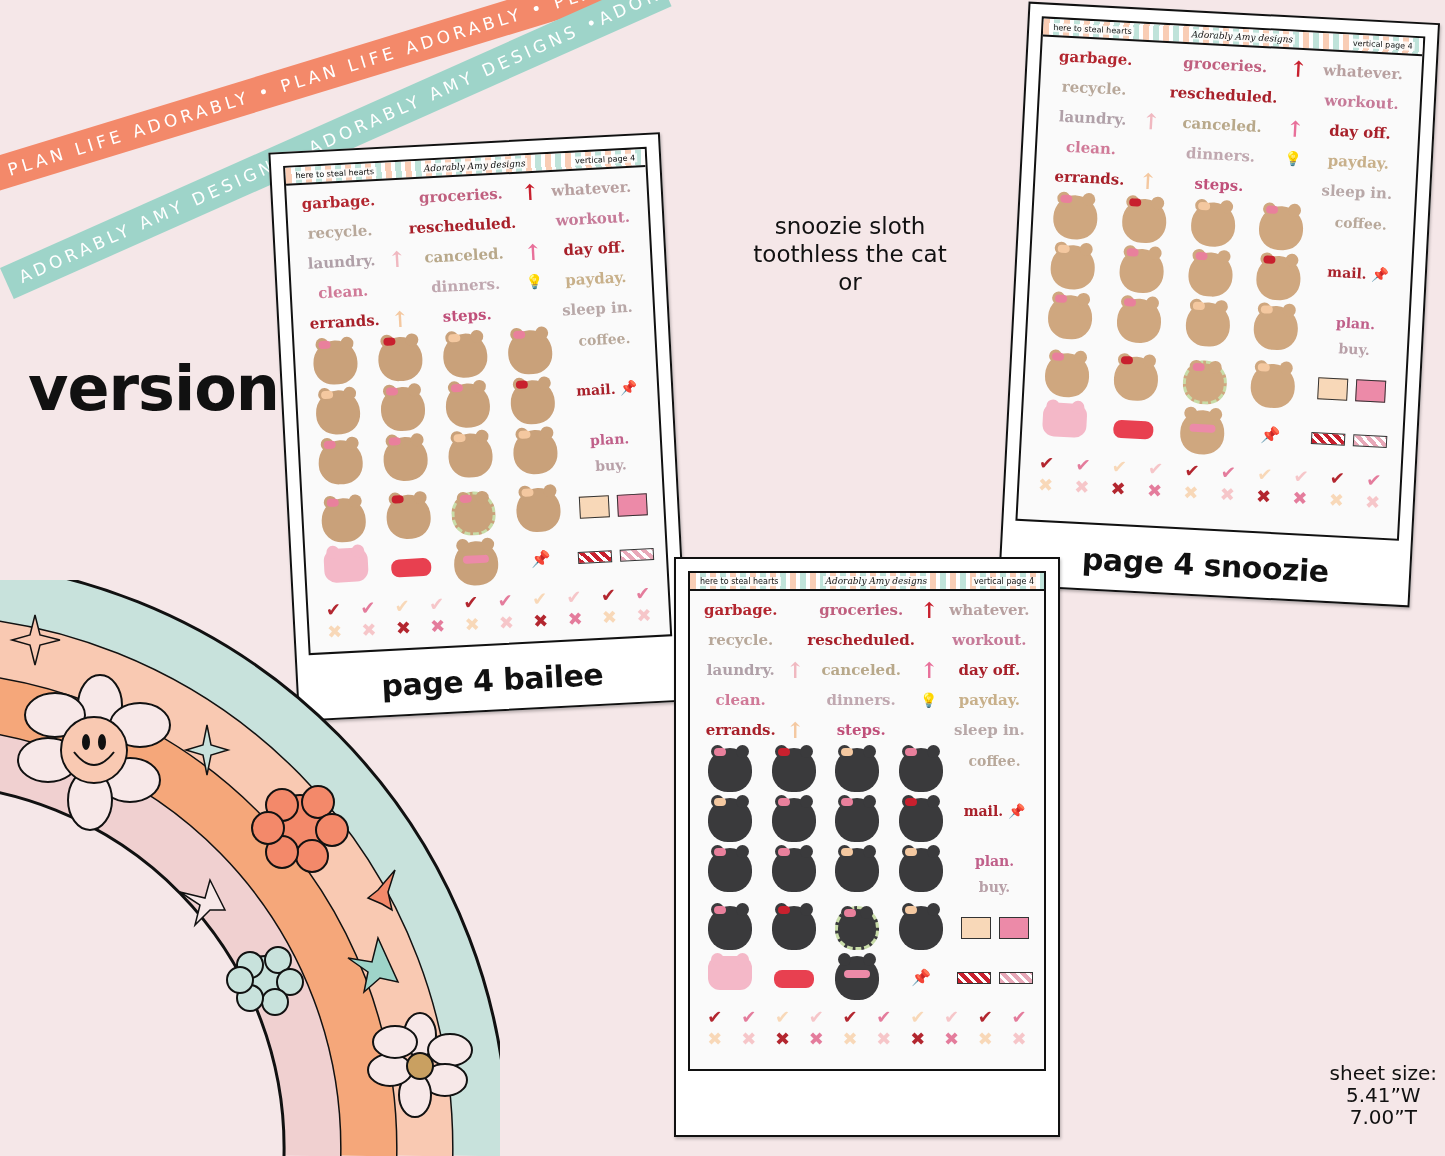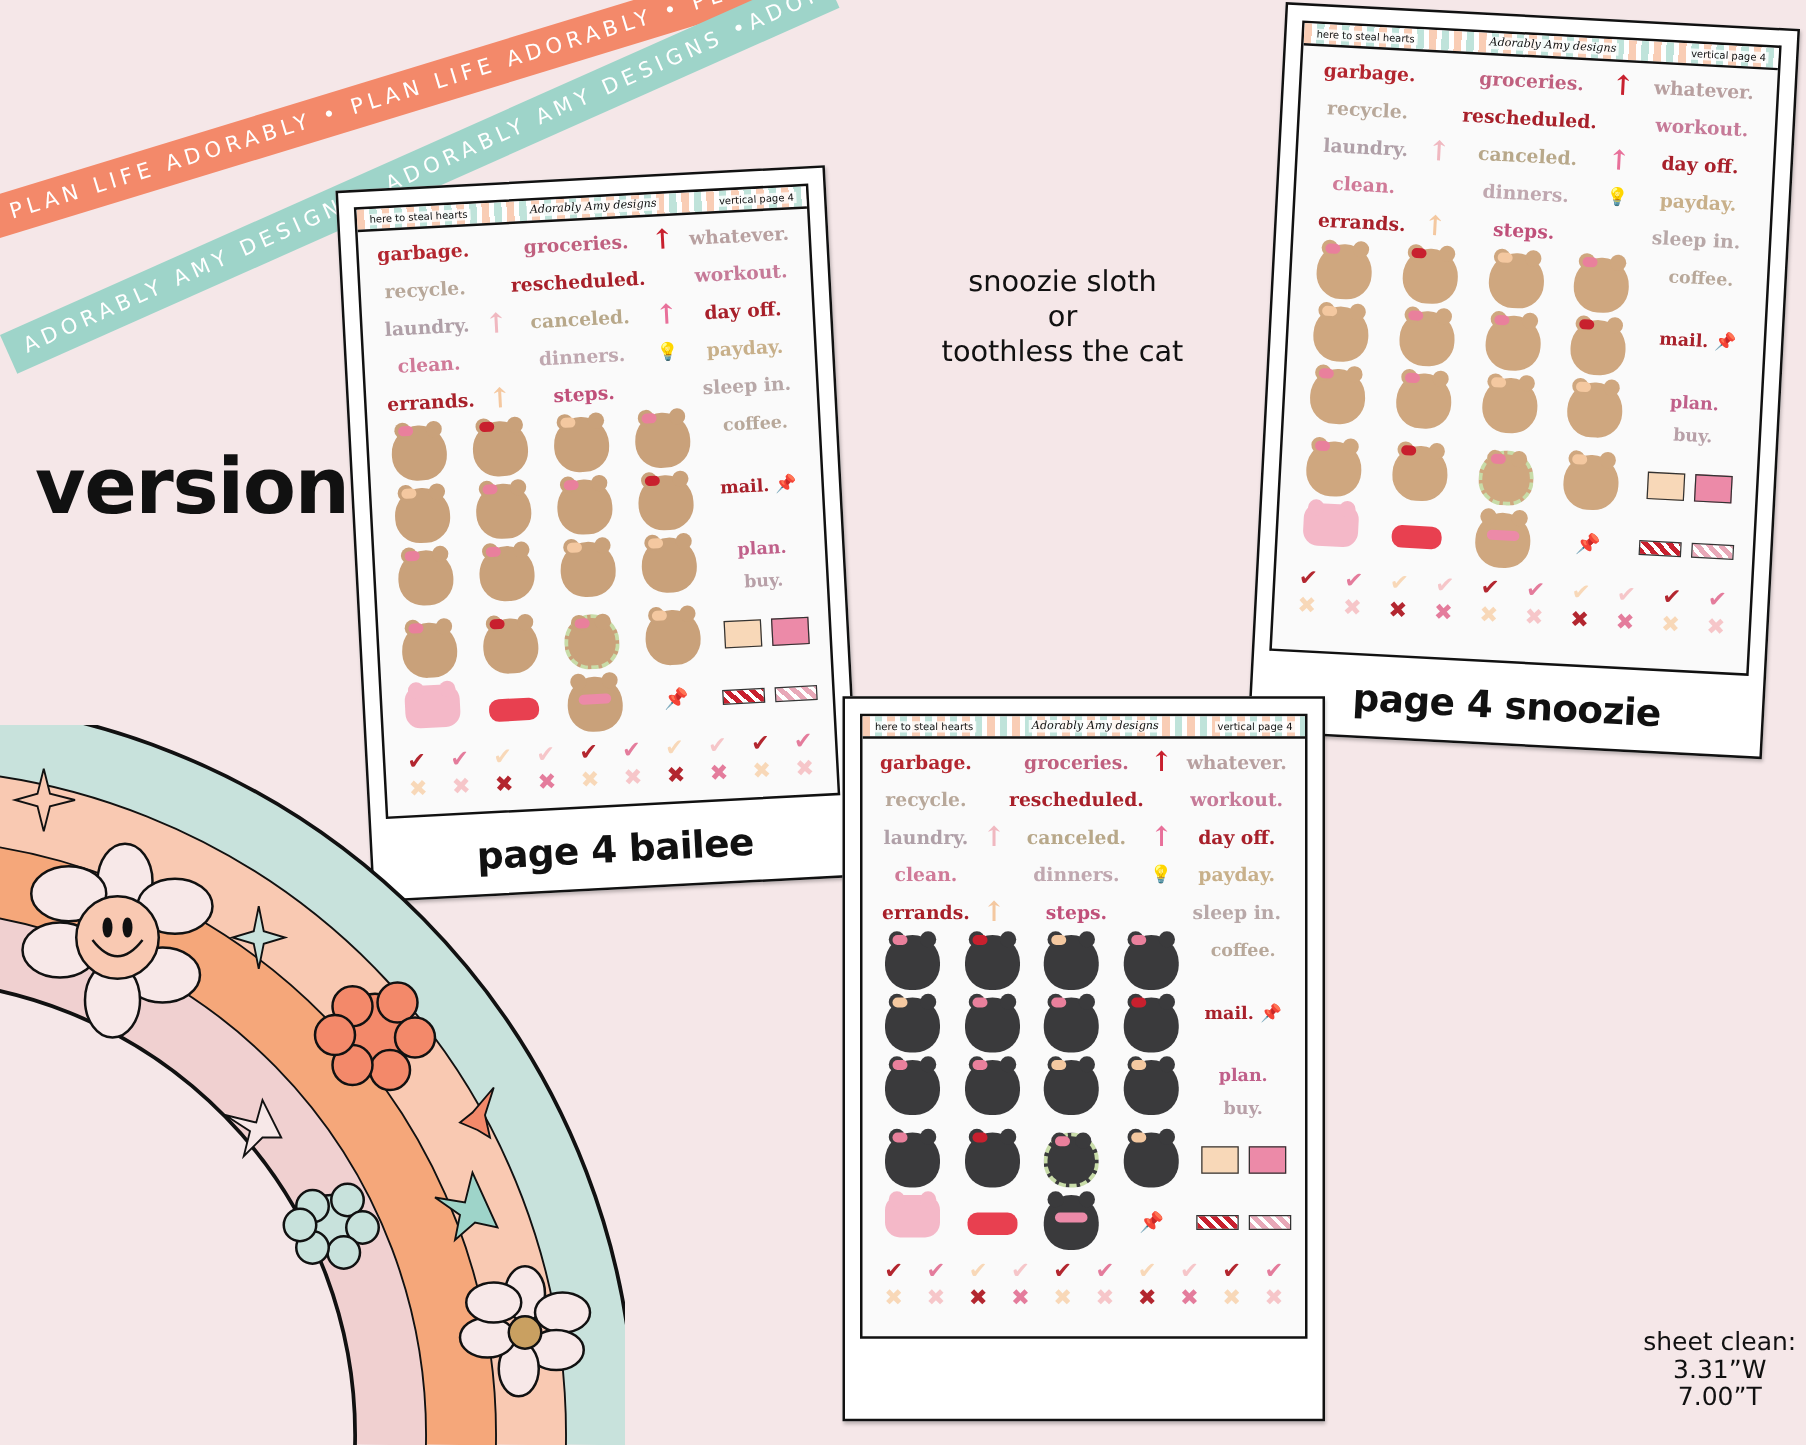--- a/index.html
+++ b/index.html
@@ -129,27 +129,27 @@
 <div class="ribbon coral">PLAN LIFE ADORABLY • PLAN LIFE ADORABLY • PLAN LIFE ADORABLY</div>
 <div class="ribbon mint">ADORABLY AMY DESIGNS• ADORABLY AMY DESIGNS •ADORABLY AMY DESIGNS</div>
 
 <div class="headline">
   <div>version</div>
 </div>
 
 <div class="availability">
   <div class="gap"></div>
   <div>snoozie sloth</div>
+  <div>toothless the cat</div>
   <div>or</div>
-  <div>toothless the cat</div>
 </div>
 
 <div class="sheet-size">
-  <div>sheet clean:</div>
-  <div>3.31”W</div>
+  <div>sheet size:</div>
+  <div>5.41”W</div>
   <div>7.00”T</div>
 </div>
 
 <div class="card bailee">
   <div class="slot" style="position:absolute;inset:0">
   <div class="inner" style="height: 490px;">
     <div class="sheet-header">
       <span>here to steal hearts</span>
       <span class="brand">Adorably Amy designs</span>
       <span>vertical page 4</span>

